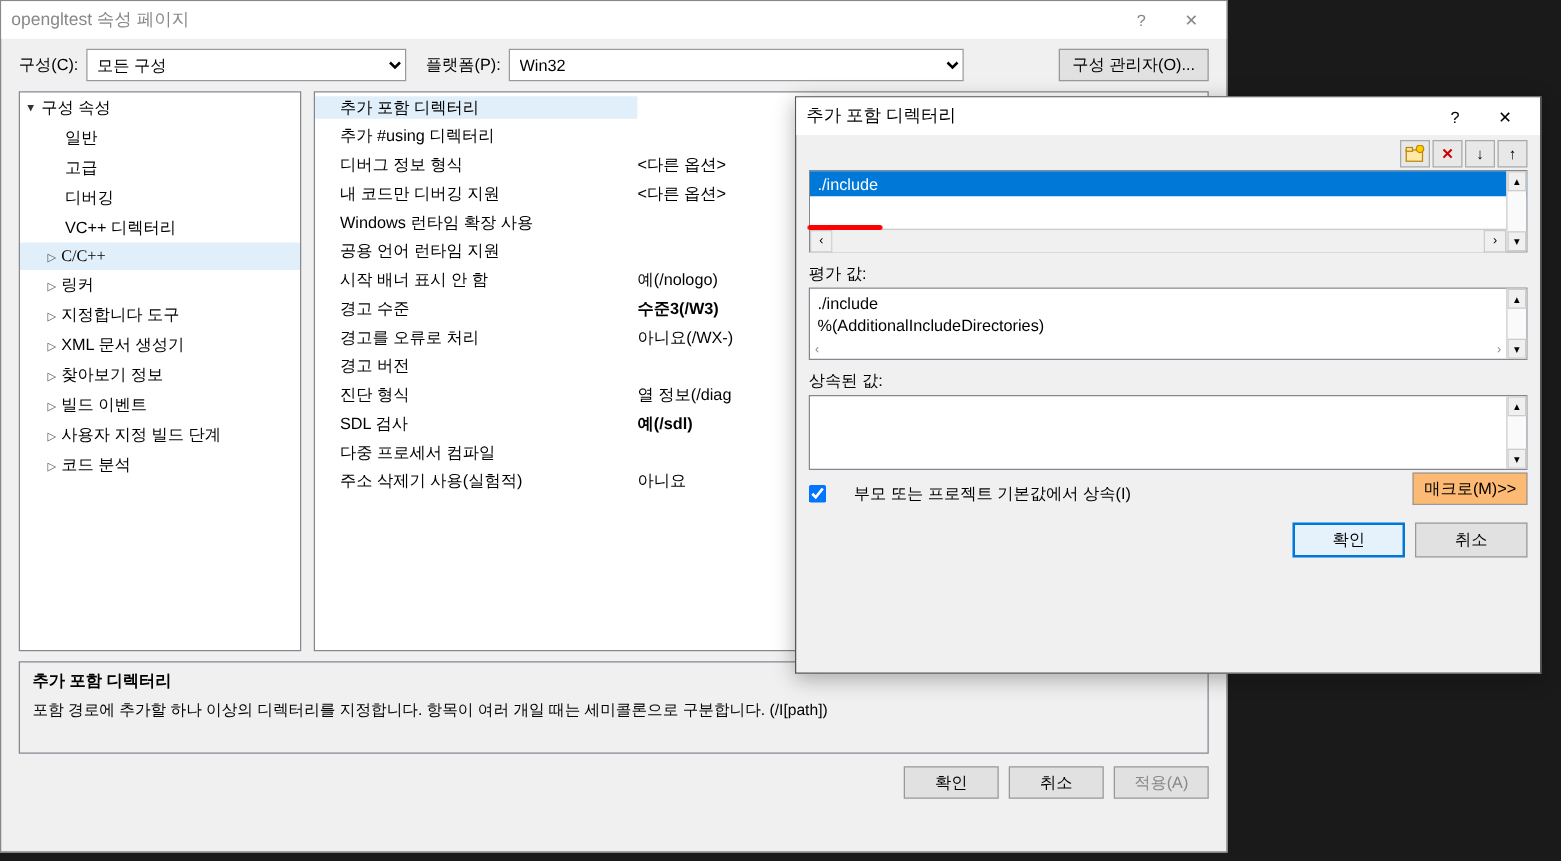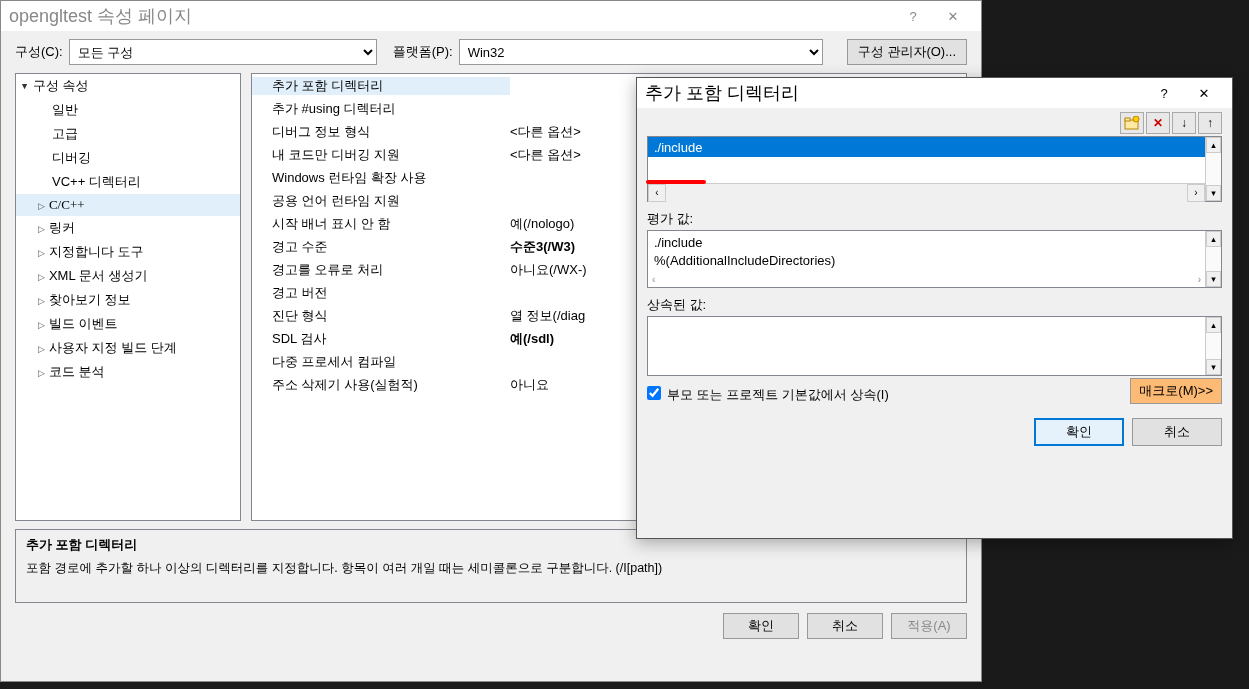--- a/index.html
+++ b/index.html
@@ -1,21 +1,21 @@
 <!DOCTYPE html>
 <html><head>
 <meta charset="utf-8">
 <style>
 * { box-sizing: border-box; margin: 0; padding: 0; font-family: "Malgun Gothic", "Segoe UI", sans-serif; font-size: 13px; }
 body { background: #1a1a1a; width: 1249px; height: 689px; position: relative; overflow: hidden; }
 
 .main-window { position: absolute; left: 0; top: 0; width: 982px; height: 682px; background: #f0f0f0; border: 1px solid #888; }
 
 .title-bar { height: 30px; display: flex; align-items: center; padding: 0 8px; background: #fff; }
-.title-bar .title { flex: 1; color: #888; font-size: 18px; }
+.title-bar .title { flex: 1; color: #888; font-size: 14px; }
 .title-bar .btn { width: 40px; height: 30px; display: flex; align-items: center; justify-content: center; color: #888; }
 
 .toolbar { height: 42px; display: flex; align-items: center; gap: 6px; padding: 0 14px; }
 .toolbar .label { color: #000; }
 .toolbar select { height: 26px; border: 1px solid #999; background: #fff; padding: 0 4px; }
 .toolbar button { height: 26px; border: 1px solid #999; background: #e1e1e1; padding: 0 10px; }
 
 .content { display: flex; gap: 10px; padding: 0 14px; }
 
 .tree { width: 226px; height: 448px; background: #fff; border: 1px solid #828790; overflow: auto; }
@@ -59,40 +59,40 @@
 .vscroll { position: absolute; right: 0; top: 0; bottom: 0; width: 16px; background: #fafafa; border-left: 1px solid #ccc; display: flex; flex-direction: column; }
 .vscroll .arrow { height: 16px; display: flex; align-items: center; justify-content: center; font-size: 9px; background: #f0f0f0; border: 1px solid #ccc; }
 .vscroll .track { flex: 1; }
 
 .section-label { margin: 8px 10px 2px; }
 .text-box { margin: 0 10px; background: #fff; border: 1px solid #828790; padding: 4px 6px; position: relative; }
 .text-box .line { height: 18px; }
 .eval-box { height: 58px; }
 .inherit-box { height: 60px; background: #fff; }
 
-.checkbox-row { display: flex; align-items: flex-start; gap: 6px; margin: 10px 10px 0; }
+.checkbox-row { display: flex; align-items: center; gap: 22px; margin: 10px 10px 0; }
 .checkbox-row input { width: 14px; height: 14px; }
 .macro-btn { position: absolute; right: 10px; margin-top: -26px; height: 26px; border: 1px solid #999; background: #fdba74; padding: 0 8px; }
 
 .modal-footer { display: flex; justify-content: flex-end; gap: 8px; padding: 14px 10px 10px; }
 .modal-footer button { width: 90px; height: 28px; border: 1px solid #999; background: #e1e1e1; }
 .modal-footer button.primary { border: 2px solid #0078d7; background: #e5f1fb; }
 </style>
 </head>
 <body>
 
 <div class="main-window">
   <div class="title-bar">
     <span class="title">opengltest 속성 페이지</span>
     <div class="btn">?</div>
     <div class="btn">✕</div>
   </div>
   <div class="toolbar">
     <span class="label">구성(C):</span>
-    <select style="width:308px"><option>모든 구성</option></select>
+    <select style="width:256px"><option>모든 구성</option></select>
     <span class="label" style="margin-left:10px">플랫폼(P):</span>
     <select style="width:364px"><option>Win32</option></select>
     <button style="margin-left:auto">구성 관리자(O)...</button>
   </div>
   <div class="content">
     <div class="tree">
       <div class="tree-item tree-root">구성 속성</div>
       <div id="tree-items">
           <div class="tree-item tree-sub">일반</div>
           <div class="tree-item tree-sub">고급</div>

